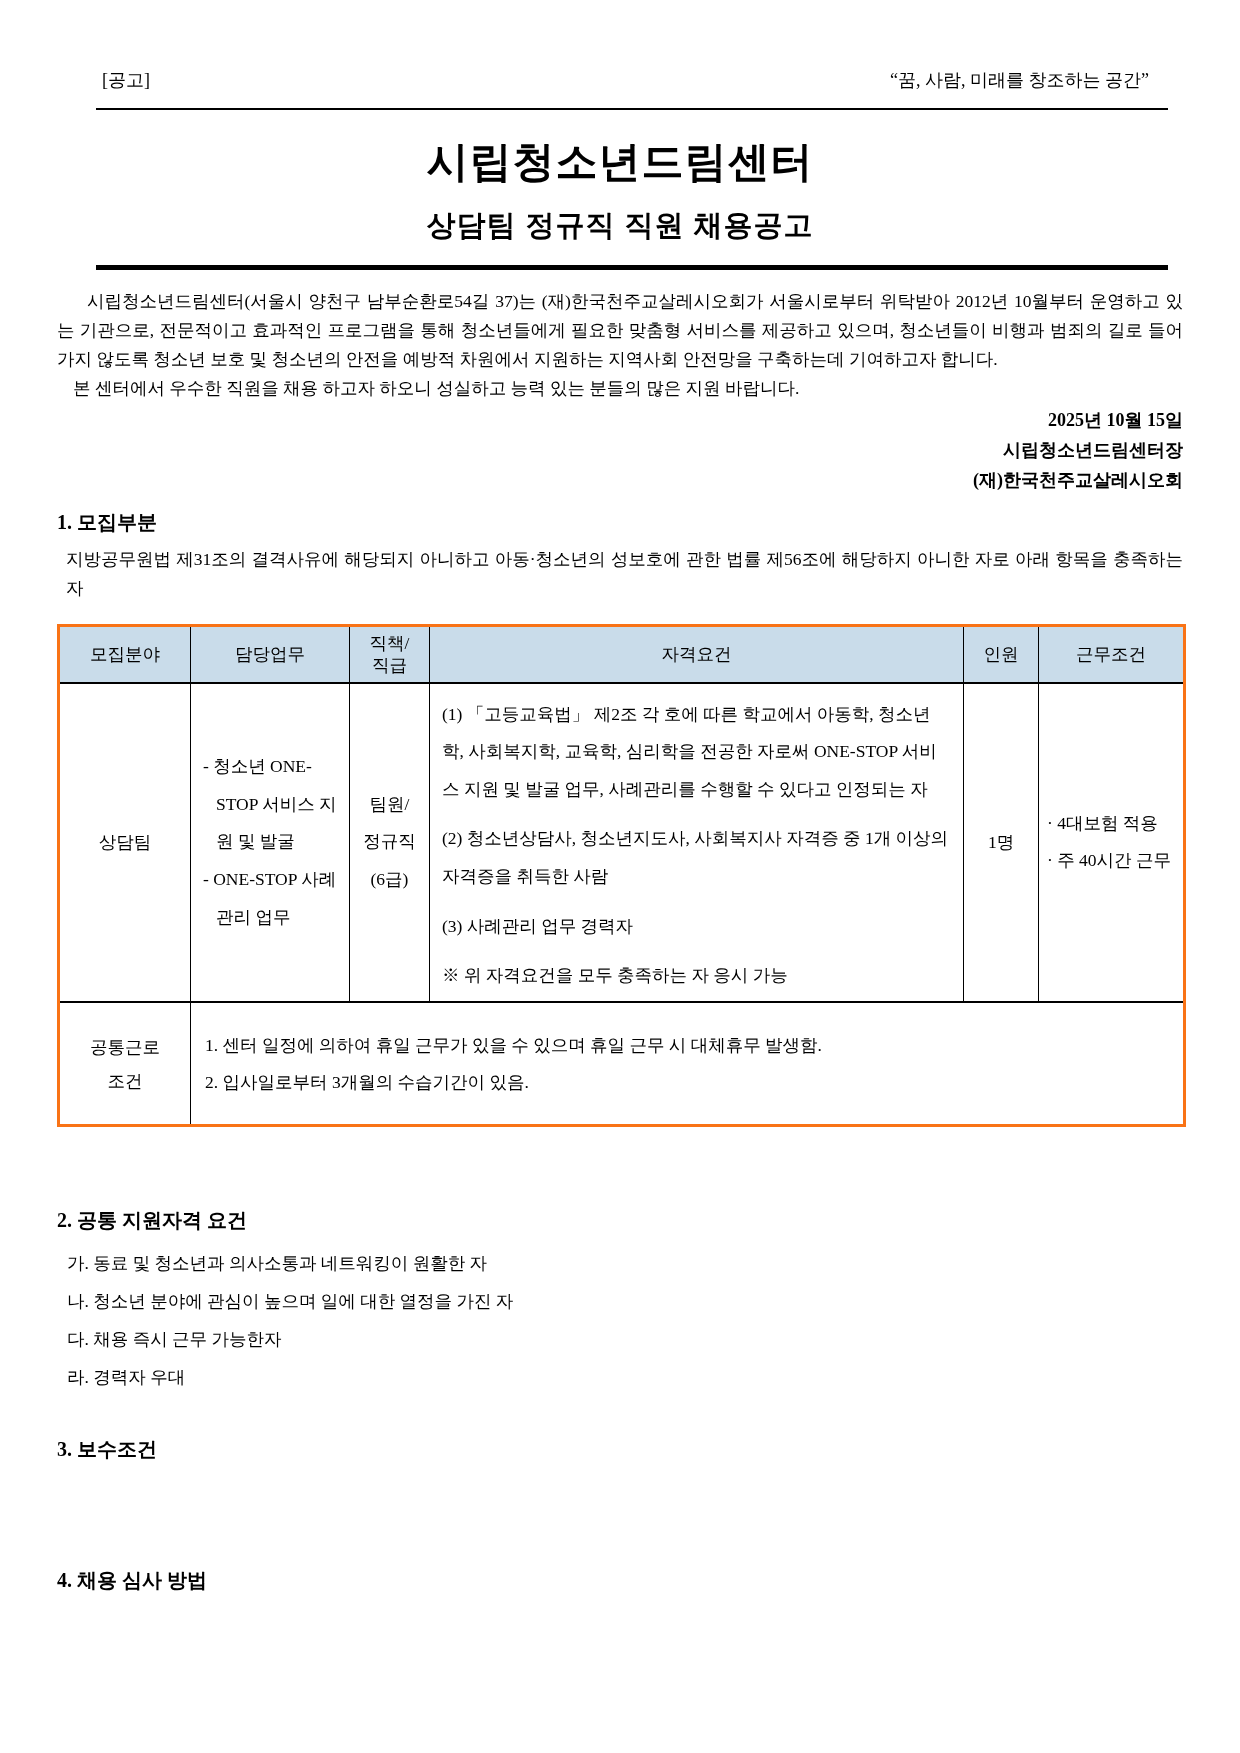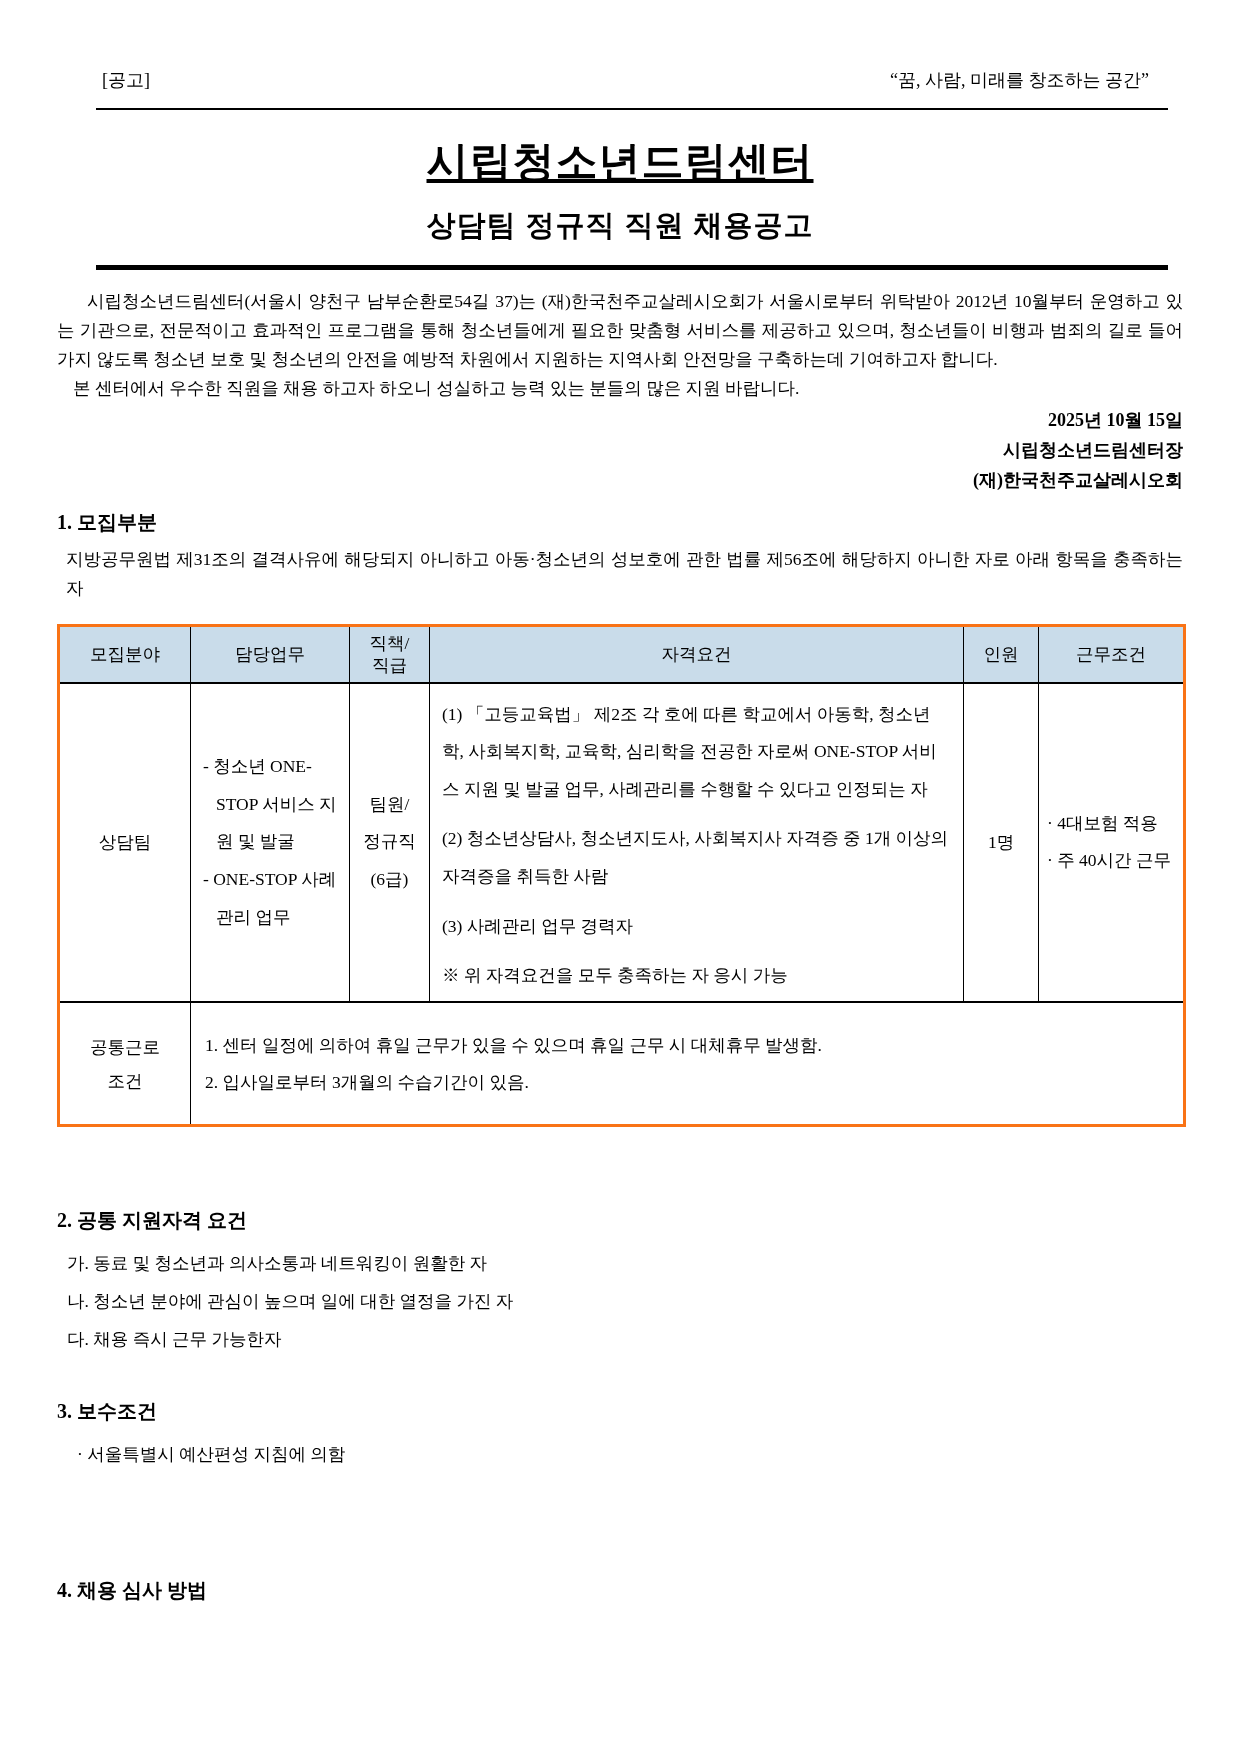--- a/index.html
+++ b/index.html
@@ -29,21 +29,20 @@
   }
 
   
   .doc-title {
     margin: 24px 0 0 0;
     text-align: center;
     font-family: "Liberation Sans", "DejaVu Sans", sans-serif;
     font-size: 42px;
     font-weight: 800;
     letter-spacing: 1px;
-    text-decoration: underline;
   }
   .doc-subtitle {
     margin: 16px 0 0 0;
     text-align: center;
     font-family: "Liberation Sans", "DejaVu Sans", sans-serif;
     font-size: 29px;
     font-weight: 800;
     letter-spacing: 1px;
   }
   .doc-title-rule {
@@ -226,27 +225,25 @@
       </tbody>
     </table>
   </section>
 
   <section class="section2">
     <h3 class="sec-heading">2. 공통 지원자격 요건</h3>
     <div class="sec-items">
       <div class="sec-item">가. 동료 및 청소년과 의사소통과 네트워킹이 원활한 자</div>
       <div class="sec-item">나. 청소년 분야에 관심이 높으며 일에 대한 열정을 가진 자</div>
       <div class="sec-item">다. 채용 즉시 근무 가능한자</div>
+      <div class="sec-item">라. 경력자 우대</div>
     </div>
   </section>
 
   <section class="section3">
     <h3 class="sec-heading">3. 보수조건</h3>
-    <div class="sec-items">
-      <div class="sec-item">· 서울특별시 예산편성 지침에 의함</div>
-    </div>
   </section>
 
   <section class="section4">
     <h3 class="sec-heading">4. 채용 심사 방법</h3>
   </section>
 
 </div>
 
 </body></html>

